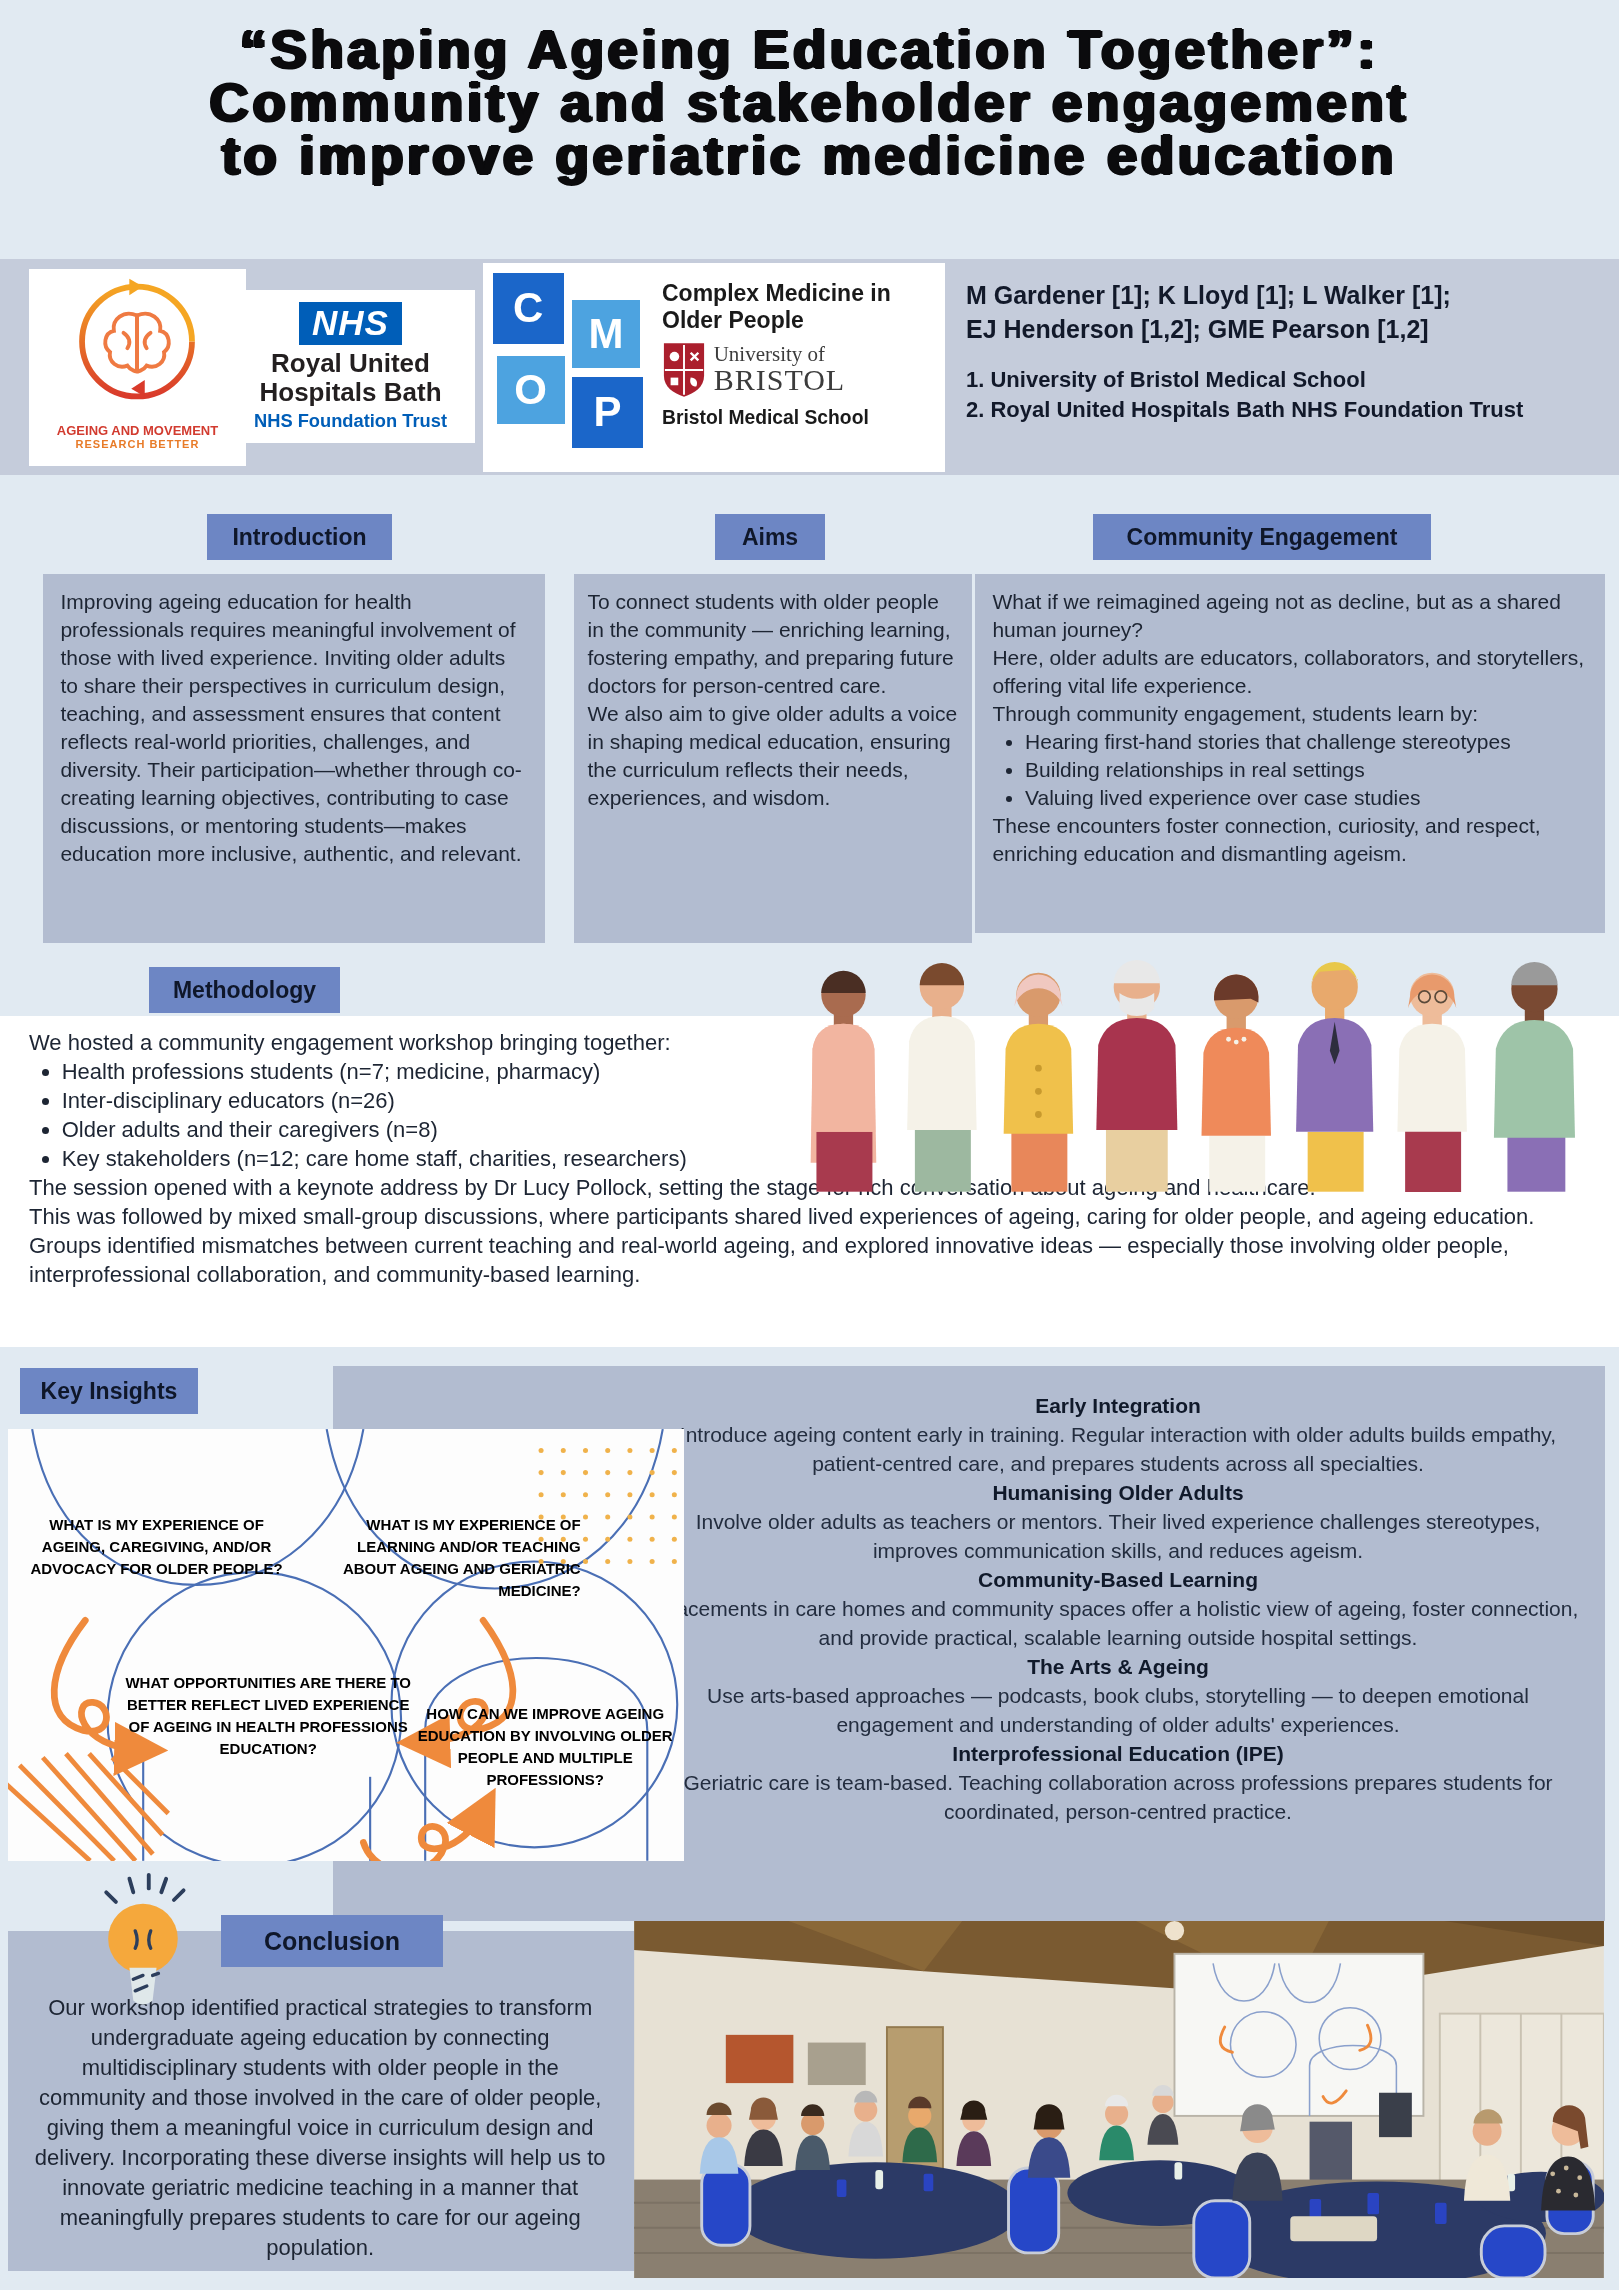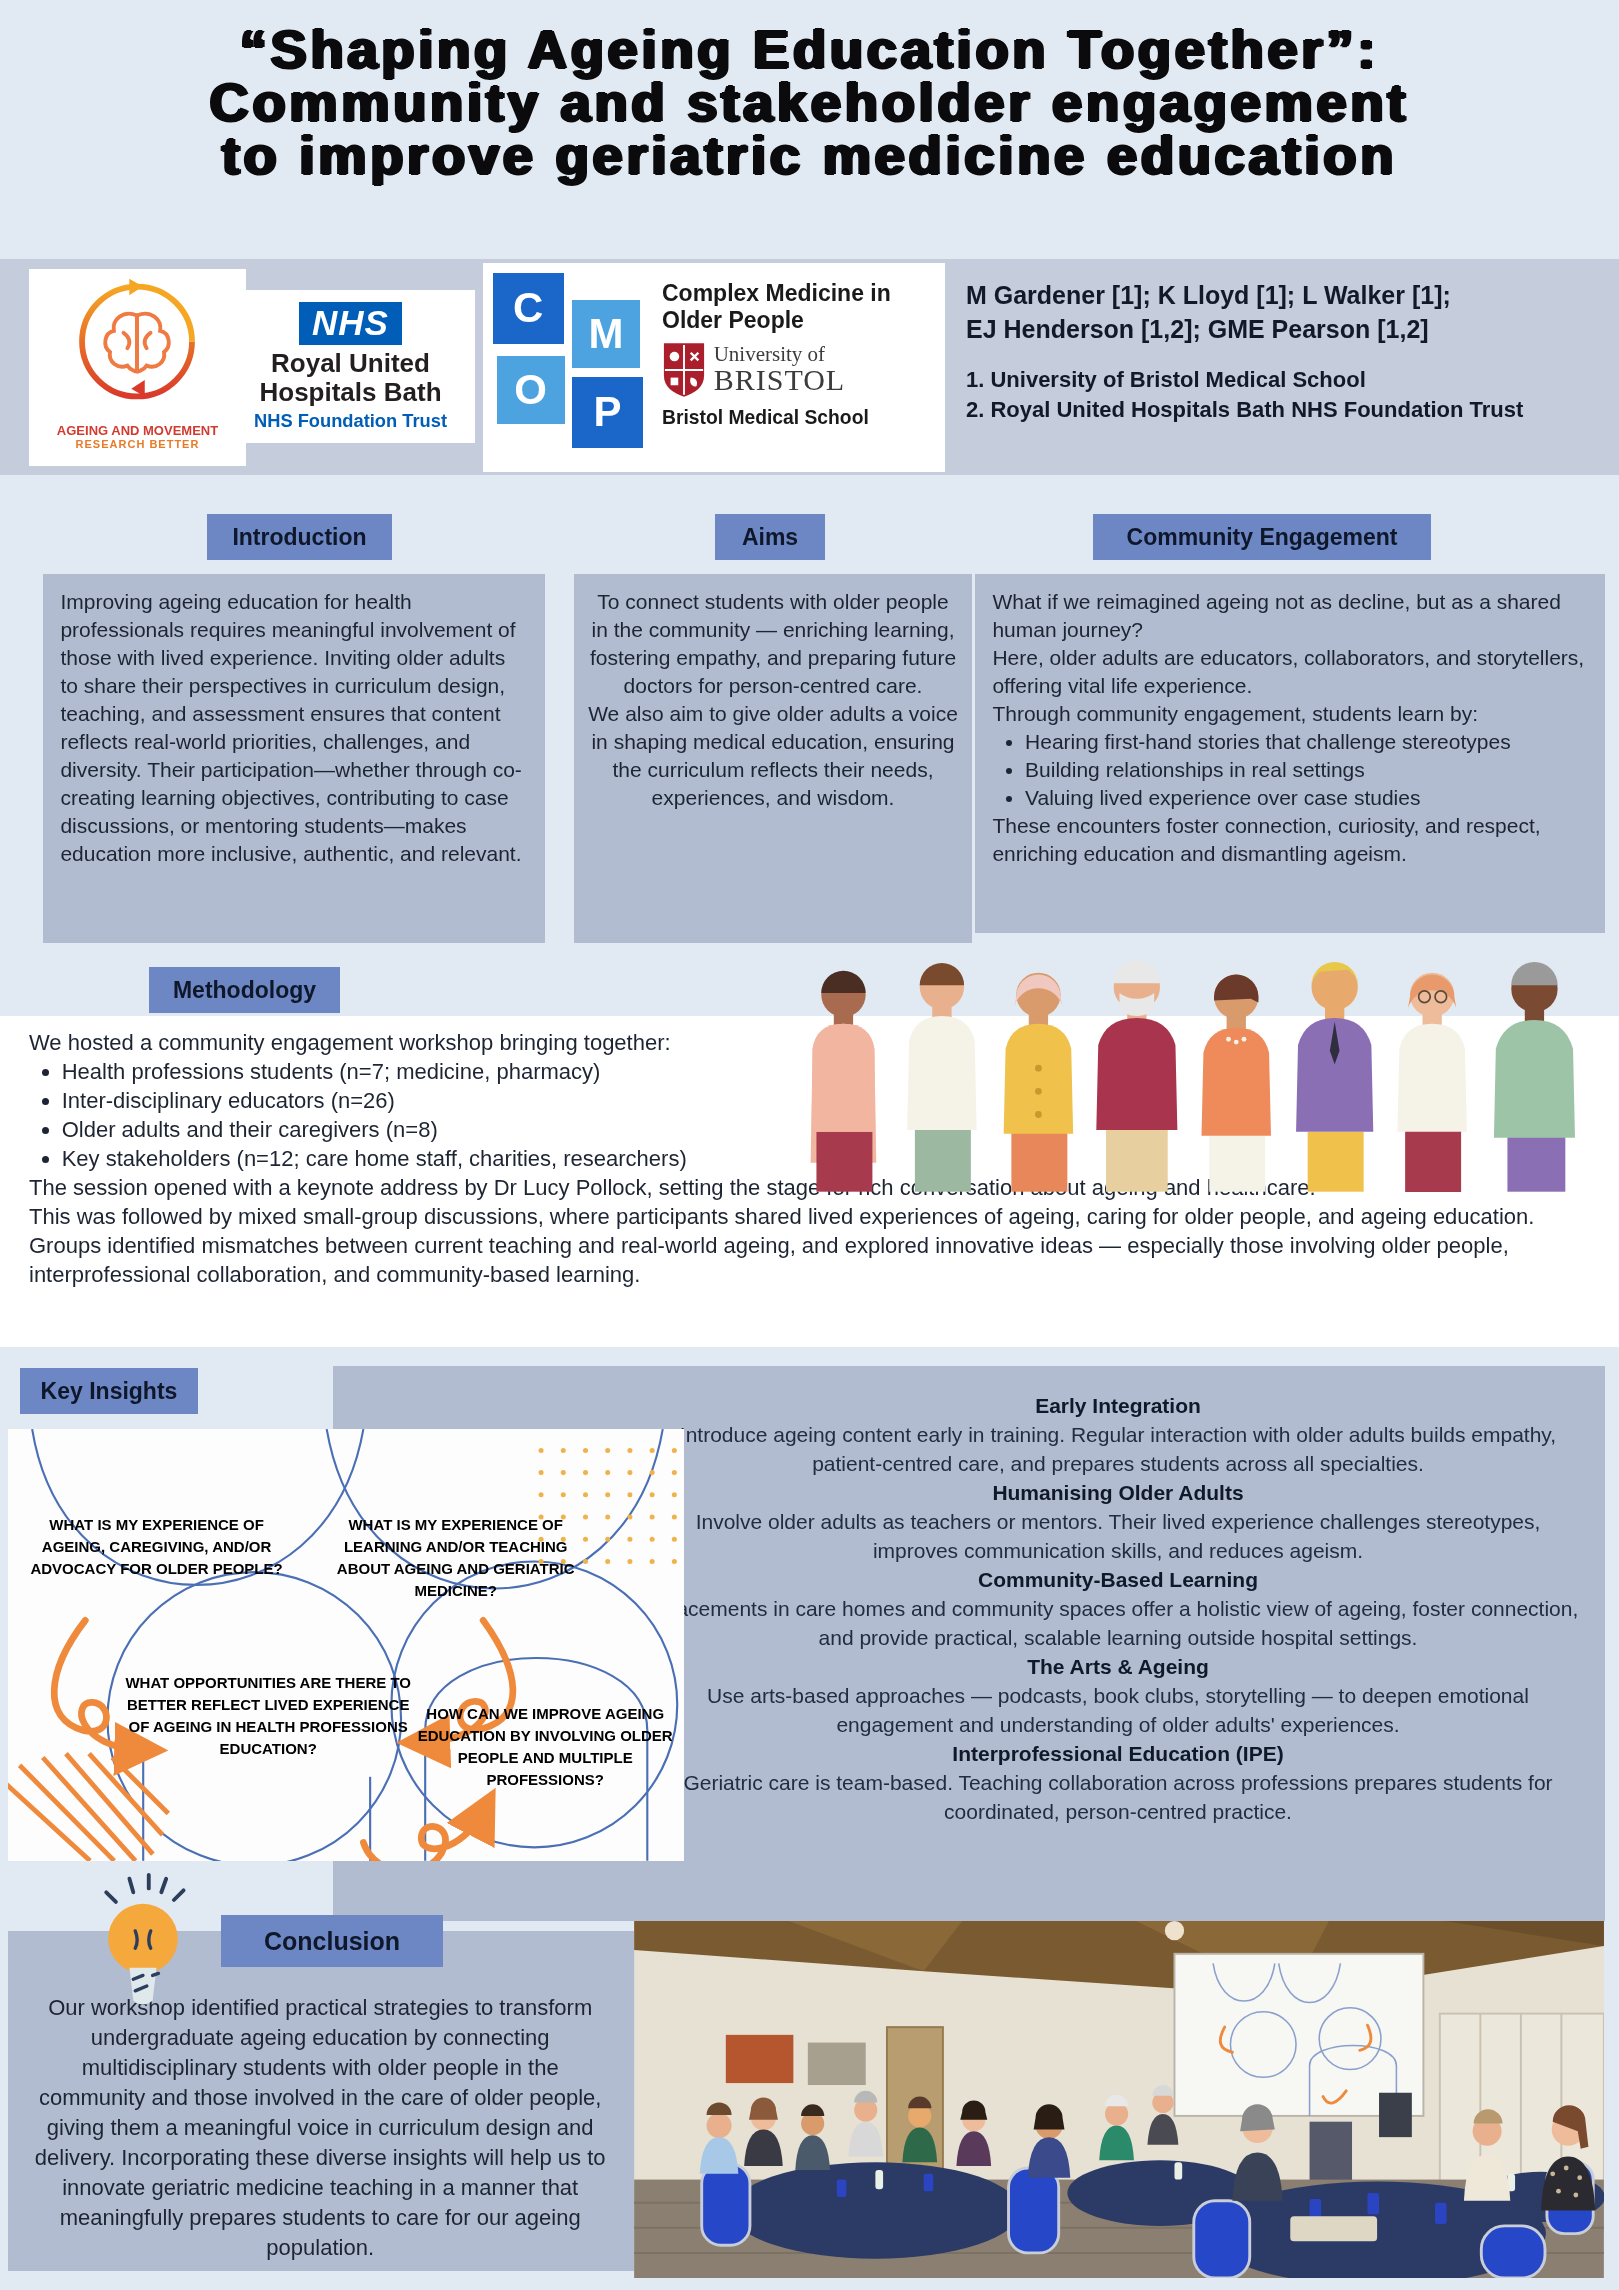--- a/index.html
+++ b/index.html
@@ -35,38 +35,38 @@
   .authors-line{font-weight:bold;font-size:25px;line-height:34px;}
   .affil{font-weight:bold;font-size:22px;line-height:30px;}
   .affil-wrap{margin-top:19.3px;}
   
   .badge{position:absolute;background:#6d86c4;color:#0f172a;font-weight:bold;font-size:23px;
     display:flex;align-items:center;justify-content:center;box-shadow:0 0 0 1px #6d86c4;}
   
   .gbox{position:absolute;background:#b2bcd0;}
   .body-text{font-size:21px;line-height:28px;color:#1d2533;white-space:pre-line;}
   #box-intro{left:43px;top:574px;width:502px;height:369px;padding:13.5px 17.4px;box-sizing:border-box;}
-  #box-aims{left:574px;top:574px;width:398px;height:369px;padding:13.5px 13.5px;box-sizing:border-box;text-align:center;}
+  #box-aims{left:574px;top:574px;width:398px;height:369px;padding:13.5px 13.5px;box-sizing:border-box;text-align:left;}
   #box-community{left:975px;top:574px;width:630px;height:359px;padding:13.5px 17.4px;box-sizing:border-box;}
   ul.blist{margin:0 0 0 7.7px;padding-left:25px;}
   ul.blist li{font-size:21px;line-height:28px;color:#1d2533;}
   
   #meth-band{left:0;top:1016px;width:1619px;height:331px;background:#ffffff;}
   #meth-content{position:absolute;left:29px;top:11.6px;width:1569px;}
   #meth-content .body-text{font-size:22px;line-height:29px;}
   #people-illustration{left:801px;top:954px;width:801px;height:238px;}
   
   #key-box{left:333px;top:1366px;width:1272px;height:555px;background:#b2bcd0;}
   #key-text{position:absolute;left:319px;top:25px;width:932px;text-align:center;}
   .ki-title{font-weight:bold;font-size:21px;line-height:29px;color:#10192a;}
   .ki-body{font-size:21px;line-height:29px;color:#232d3f;}
   #white-panel{left:7.7px;top:1429px;width:676px;height:432px;background:#fdfdfd;overflow:hidden;}
   .q{position:absolute;text-align:center;font-weight:bold;color:#000000;font-size:15px;line-height:22px;}
   #q1{left:17.4px;top:85px;width:263px;}
-  #q2{left:312px;top:85px;width:272px;}
+  #q2{left:301px;top:85px;width:272px;text-align:right;}
   #q3{left:108px;top:243px;width:305px;}
   #q4{left:406px;top:274px;width:263px;}
   
   #conclusion-box{left:7.7px;top:1931px;width:627px;height:340px;background:#b2bcd0;}
   #badge-conclusion{left:222px;top:1916px;width:220px;height:50px;font-size:25px;}
   #conclusion-text{position:absolute;left:23px;top:62px;width:579px;text-align:center;
     font-size:22px;line-height:30px;color:#1d2533;}
   #lightbulb{left:79px;top:1871px;width:126px;height:145px;}
   #photo{left:634px;top:1921px;width:970px;height:357px;}
 </style>

